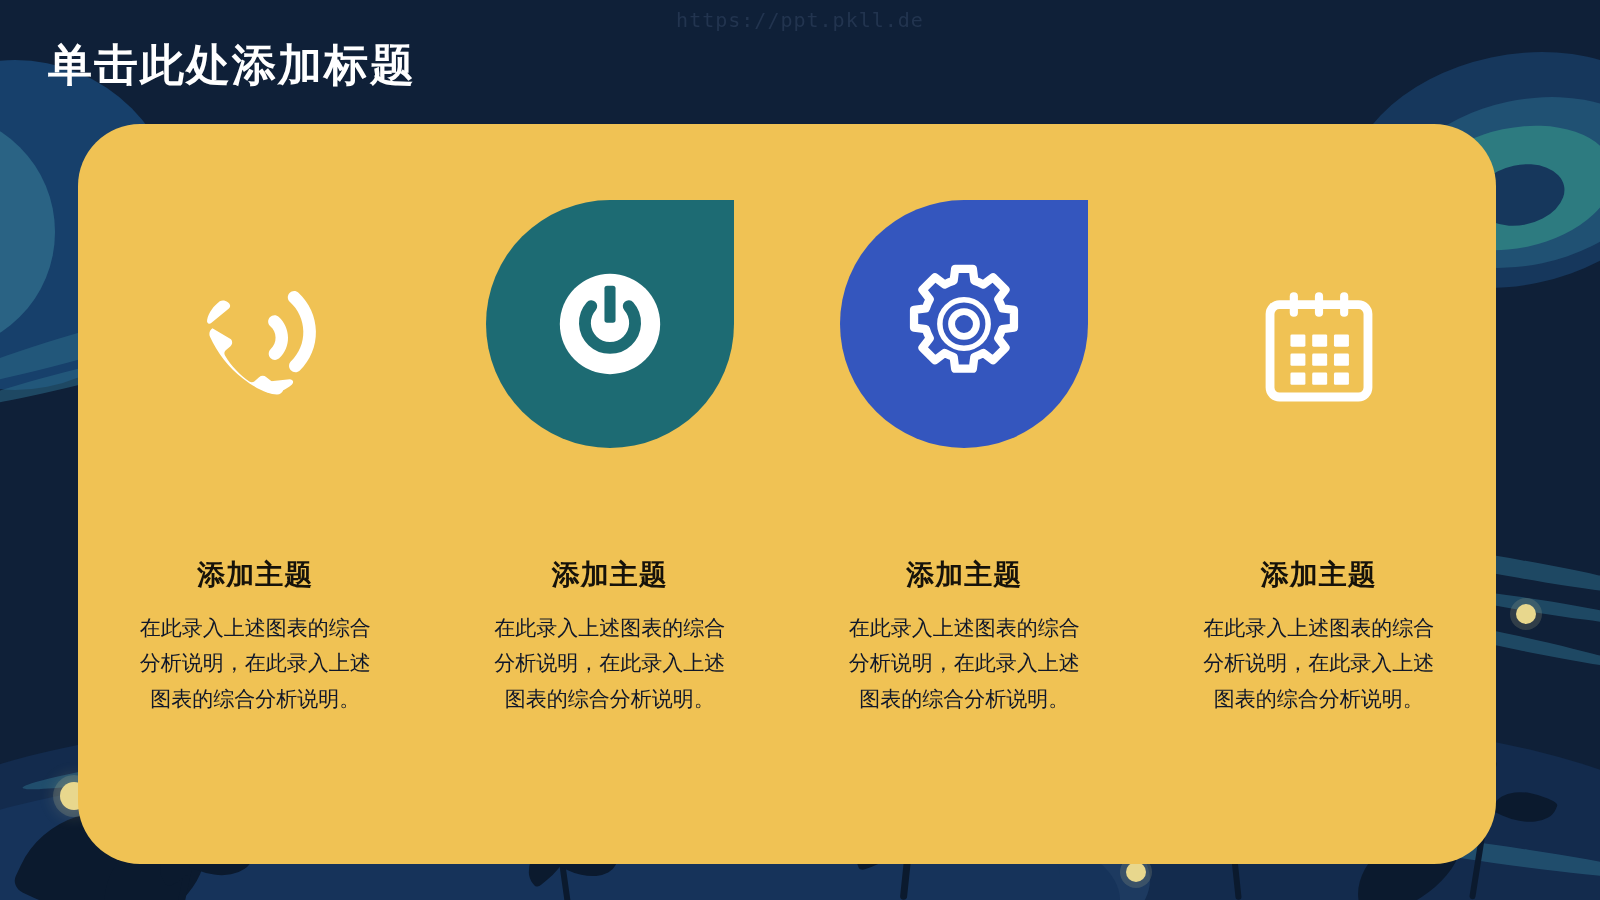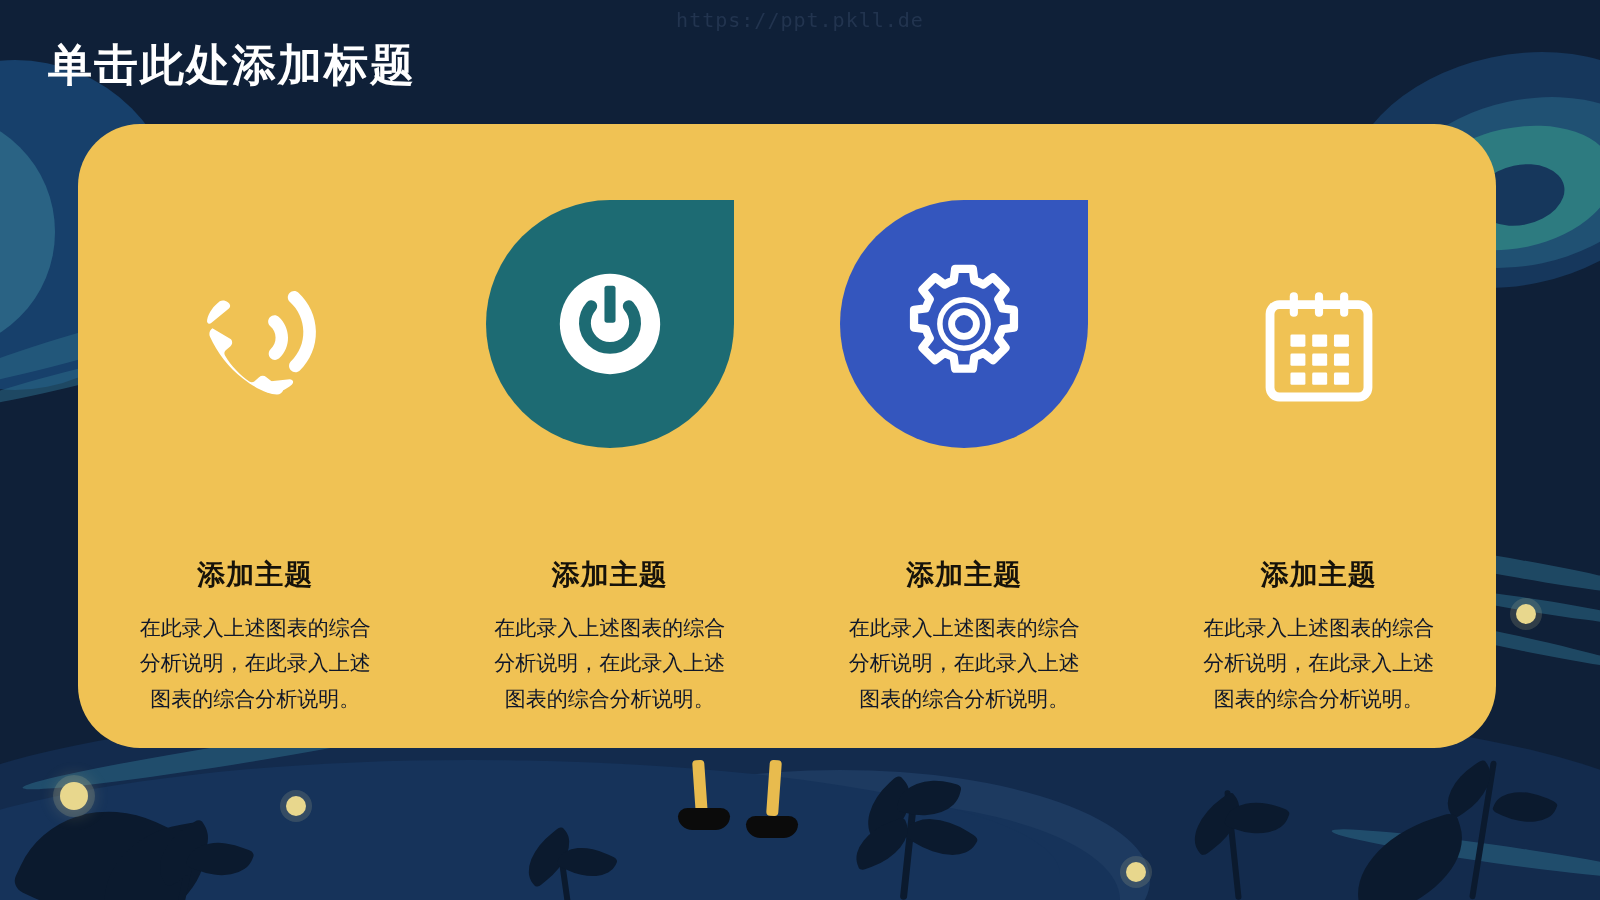--- a/index.html
+++ b/index.html
@@ -155,21 +155,21 @@
     font-weight: bold;
     color: #ffffff;
     letter-spacing: 2px;
     white-space: nowrap;
   }
 
   
   #card {
     position: absolute;
     left: 78px; top: 124px;
-    width: 1418px; height: 624px;
+    width: 1418px; height: 740px;
     background: #f0c254;
     border-radius: 62px;
     overflow: hidden;
   }
 
   .columns {
     position: absolute;
     inset: 0;
     display: flex;
   }

